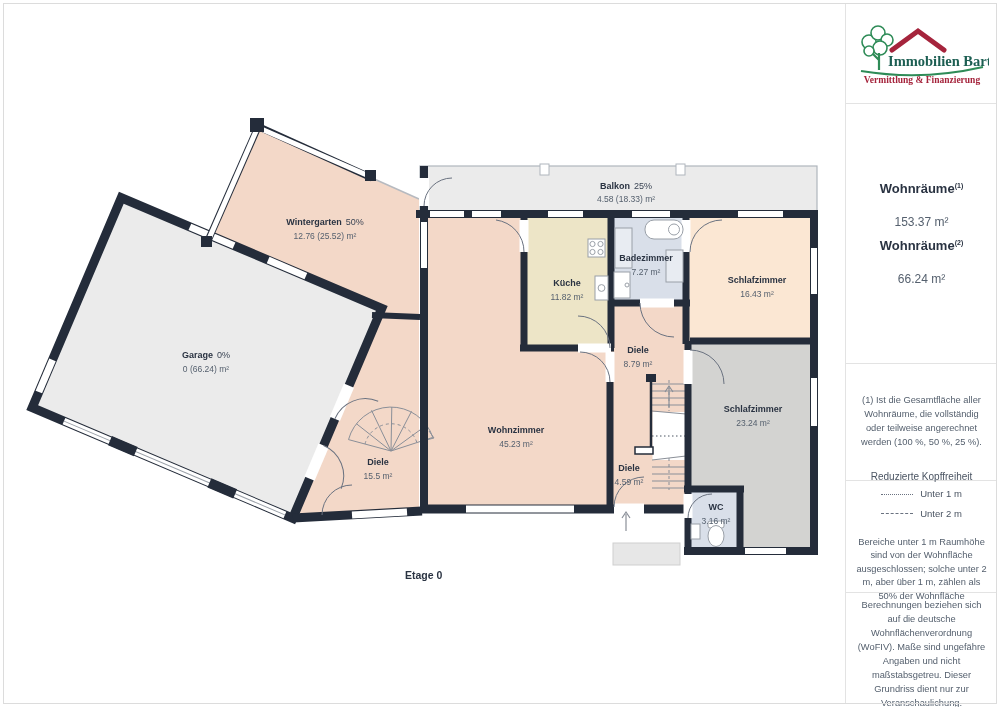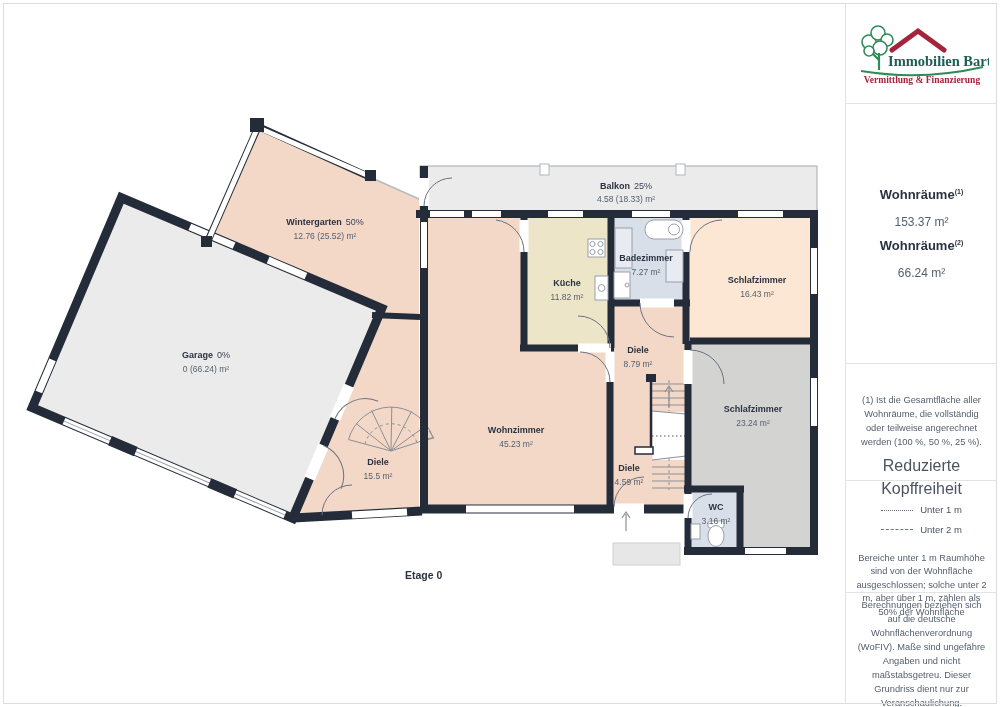--- a/index.html
+++ b/index.html
@@ -15,22 +15,22 @@
             align-items:center;justify-content:center;text-align:center;box-sizing:border-box;
             padding:6px 10px;color:#55606e;}
   .side-sec:last-child{border-bottom:none;}
   .sec-logo{height:101px;flex:none;}
   .sec-areas{height:260px;flex:none;gap:9px;}
   .sec-foot{height:117px;flex:none;font-size:9.3px;line-height:1.5;gap:8px;}
   .sec-legend{height:112px;flex:none;font-size:9.3px;line-height:1.45;}
   .sec-disc{flex:1;font-size:9.3px;line-height:1.5;gap:10px;}
   .area-label{font-size:13px;font-weight:bold;color:#2a3342;}
   .area-label sup{font-size:7px;}
-  .area-value{font-size:12px;color:#55606e;margin-top:13px;}
-  .legend-title{font-size:16px;color:#4a5462;}
+  .area-value{font-size:12px;color:#55606e;margin-top:19px;}
+  .legend-title{font-size:10px;color:#4a5462;}
   .legend-row{display:flex;align-items:center;gap:7px;font-size:9.5px;margin:3px 4px;color:#4a5462;}
   .dash-dot{display:inline-block;width:32px;border-top:1.6px dotted #6a7280;}
   .dash-dash{display:inline-block;width:32px;border-top:1.6px dashed #6a7280;}
   .legend-note{margin-top:12px;}
   
   .rn{font:bold 9px "Liberation Sans",sans-serif;fill:#2a3342;text-anchor:middle;}
   .rp{font-weight:normal;fill:#3a4454;}
   .ra{font:8.5px "Liberation Sans",sans-serif;fill:#55606e;text-anchor:middle;}
   .etage{font:bold 10.5px "Liberation Sans",sans-serif;fill:#2a3342;}
 </style>

